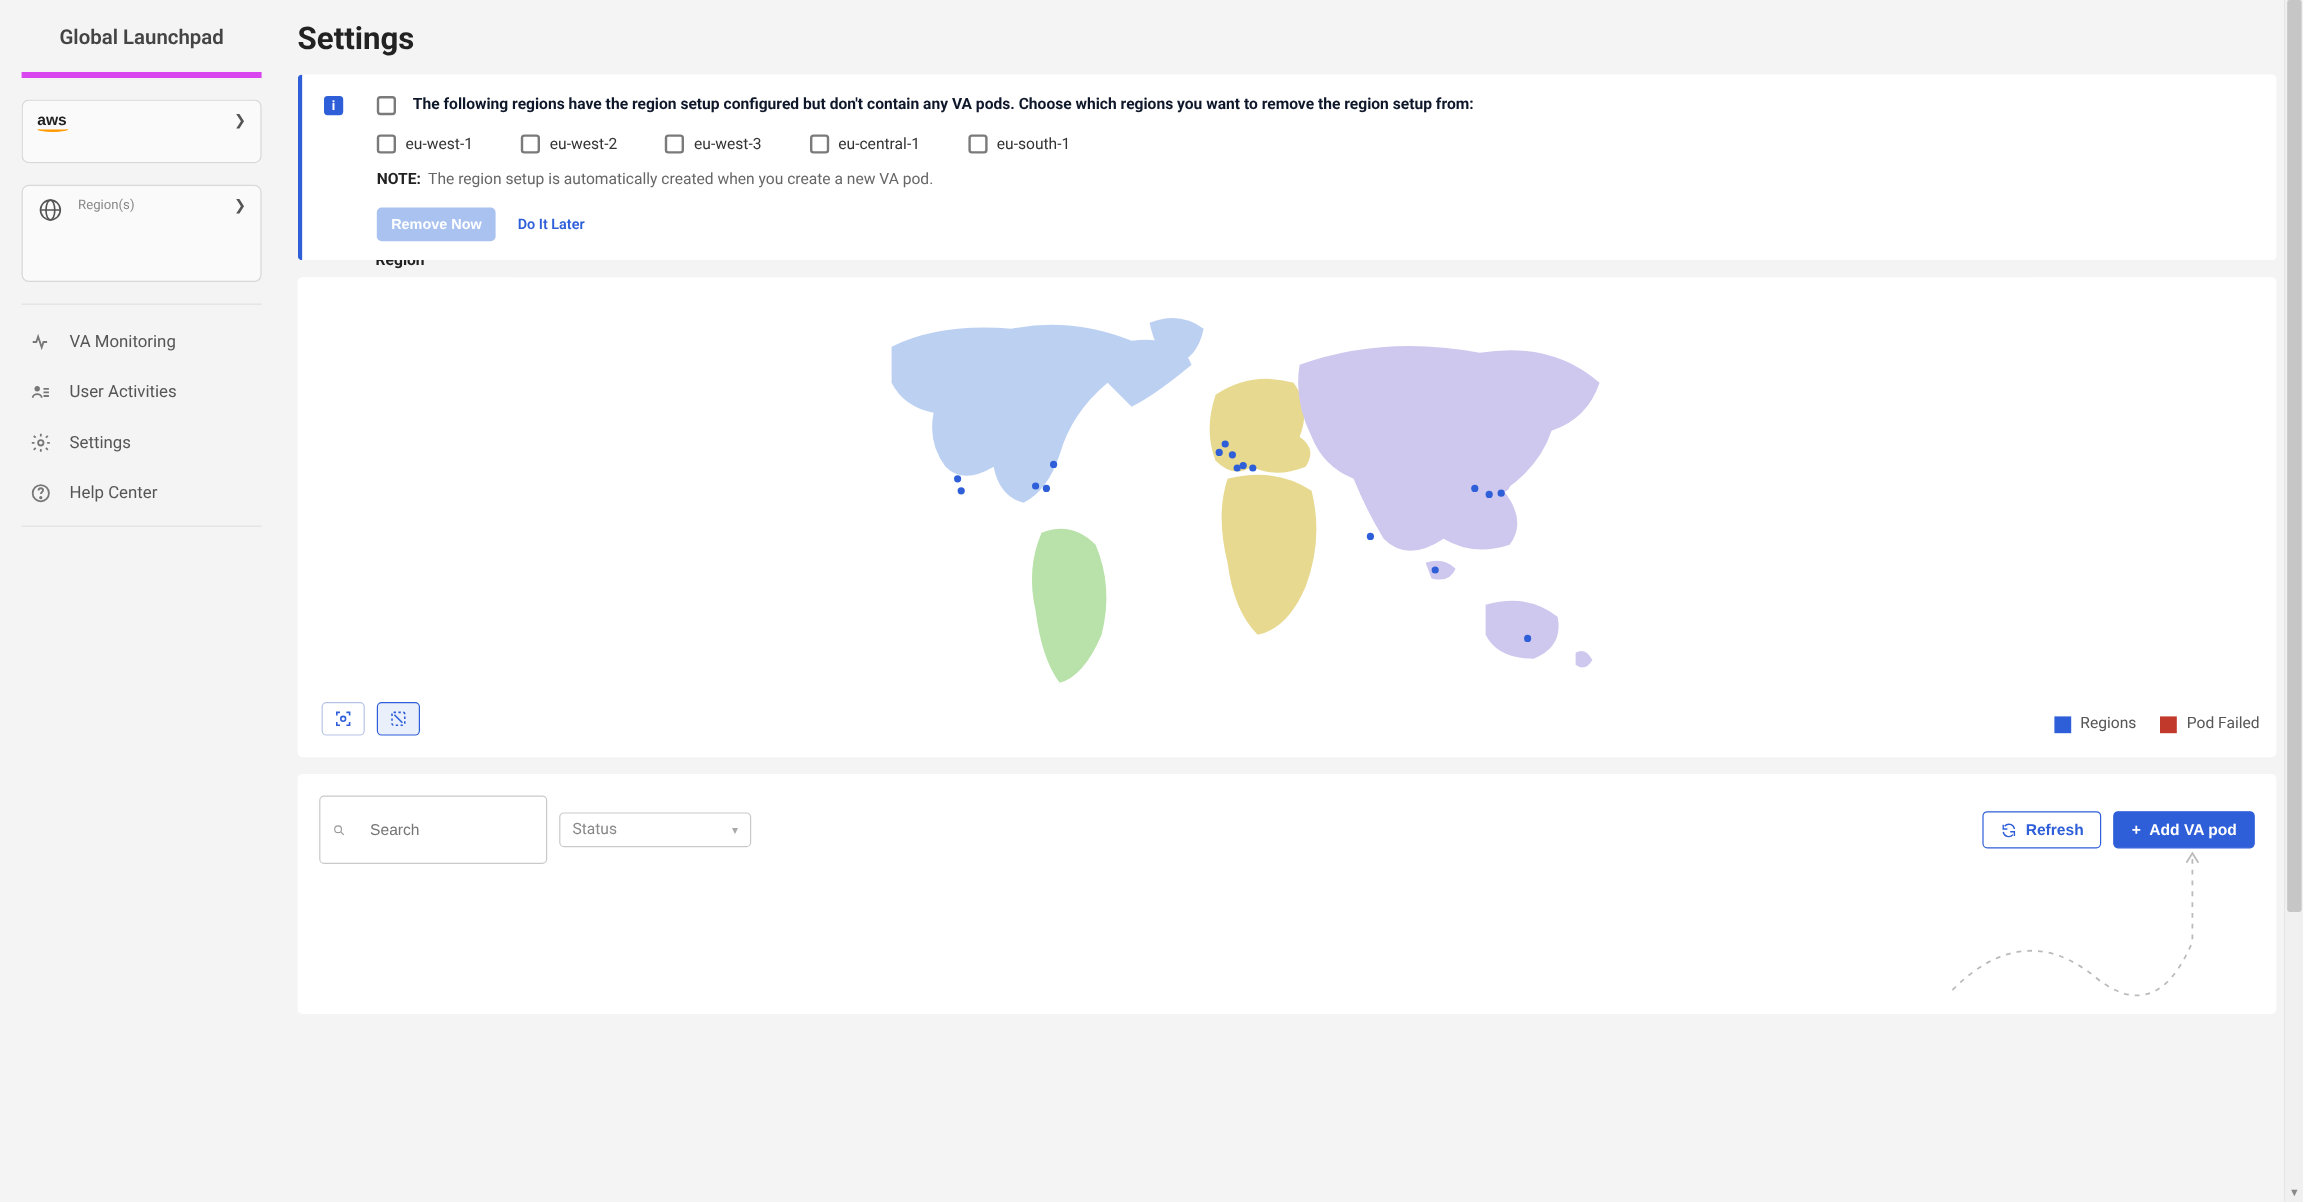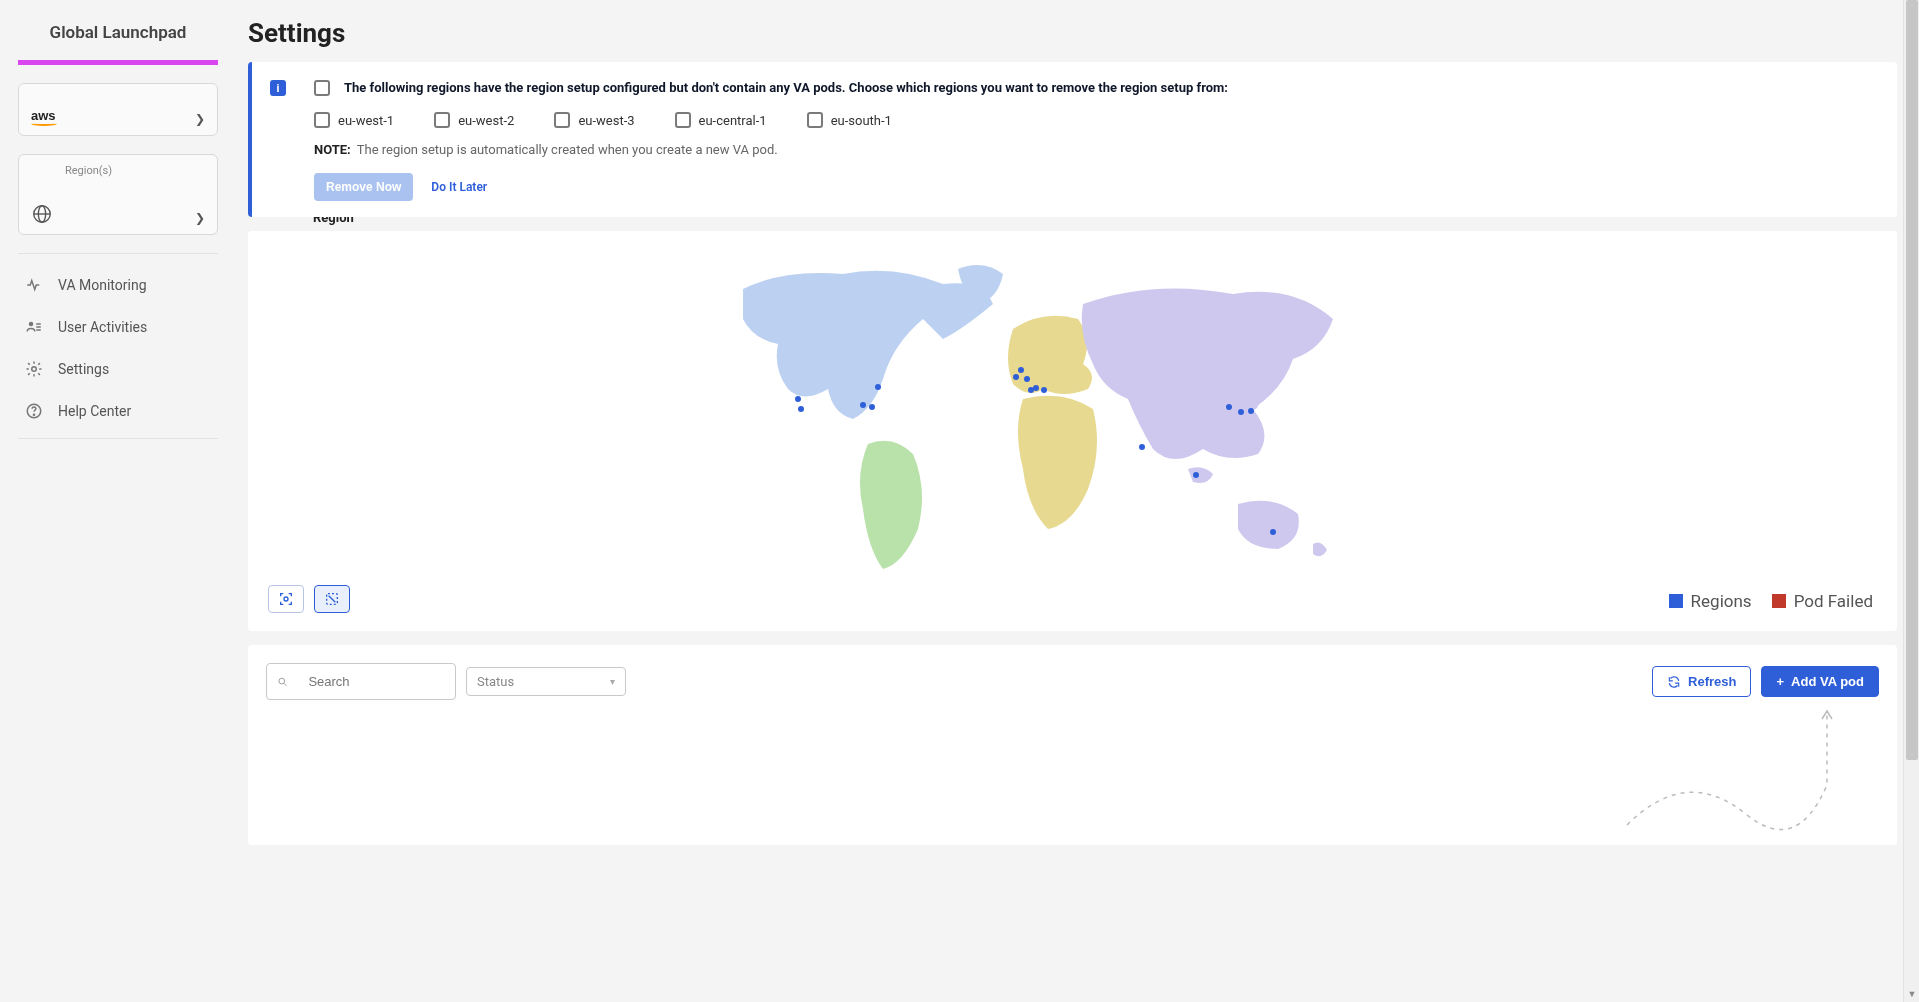--- a/index.html
+++ b/index.html
@@ -29,21 +29,21 @@
   text-align: center;
   padding: 22px 0 18px;
   border-bottom: 5px solid #d946ef;
 }
 .selector {
   border: 1px solid #d8d8d8;
   border-radius: 6px;
   background: #fafafa;
   padding: 9px 12px;
   display: flex;
-  align-items: flex-end;
+  align-items: flex-start;
   gap: 12px;
   margin-top: 18px;
   cursor: pointer;
   position: relative;
 }
 .selector .icon-slot { width: 26px; display:flex; align-items:center; justify-content:center; }
 .selector .txt { display:flex; flex-direction:column; flex:1; }
 .selector .sub { font-size: 11px; color: #888; }
 .selector .main { font-size: 13px; font-weight: 700; color: #222; }
 .selector .chev { position: absolute; right: 12px; color: #555; font-size: 12px; }
@@ -105,31 +105,31 @@
 .map-dots { position:absolute; left:50%; top:0; transform:translateX(-50%); width:780px; height:330px; }
 .dot { position:absolute; width:6px; height:6px; background:#2e5fd9; border-radius:50%; }
 
 .map-tools { position:absolute; left:20px; bottom:18px; display:flex; gap:10px; }
 .tool-btn {
   width:36px; height:28px; border:1px solid #b8c4e6; border-radius:4px; background:#fff;
   display:flex; align-items:center; justify-content:center; color:#2e5fd9; cursor:pointer;
 }
 .tool-btn.active { background:#eaf0fb; border-color:#2e5fd9; }
 
-.legend { position:absolute; right:24px; bottom:20px; display:flex; gap:20px; font-size:17px; color:#555; }
+.legend { position:absolute; right:14px; bottom:20px; display:flex; gap:20px; font-size:13px; color:#555; }
 .legend span { display:flex; align-items:center; gap:8px; }
 .sw { width:14px; height:14px; display:inline-block; }
 
 .table-card {
   background:#fff; border-radius:4px; padding:18px; margin-top:14px; height:200px; position:relative;
 }
 .tc-row { display:flex; align-items:center; gap:10px; }
 .search-box {
   display:flex; align-items:flex-end; gap:20px;
-  border:1px solid #c9c9c9; border-radius:4px; padding:10px 10px; width:190px; color:#999;
+  border:1px solid #c9c9c9; border-radius:4px; padding:20px 10px; width:190px; color:#999;
 }
 .search-box input { border:none; outline:none; font-size:13px; width:100%; background:transparent; }
 .status-sel {
   border:1px solid #c9c9c9; border-radius:4px; padding:6px 10px; width:160px; color:#888;
   display:flex; justify-content:space-between; align-items:center; font-size:13px;
 }
 .spacer { flex:1; }
 .btn-outline {
   border:1px solid #2e5fd9; color:#2e5fd9; background:#fff; border-radius:4px;
   padding:7px 14px; font-size:13px; font-weight:700; display:flex; align-items:center; gap:7px; cursor:pointer;

